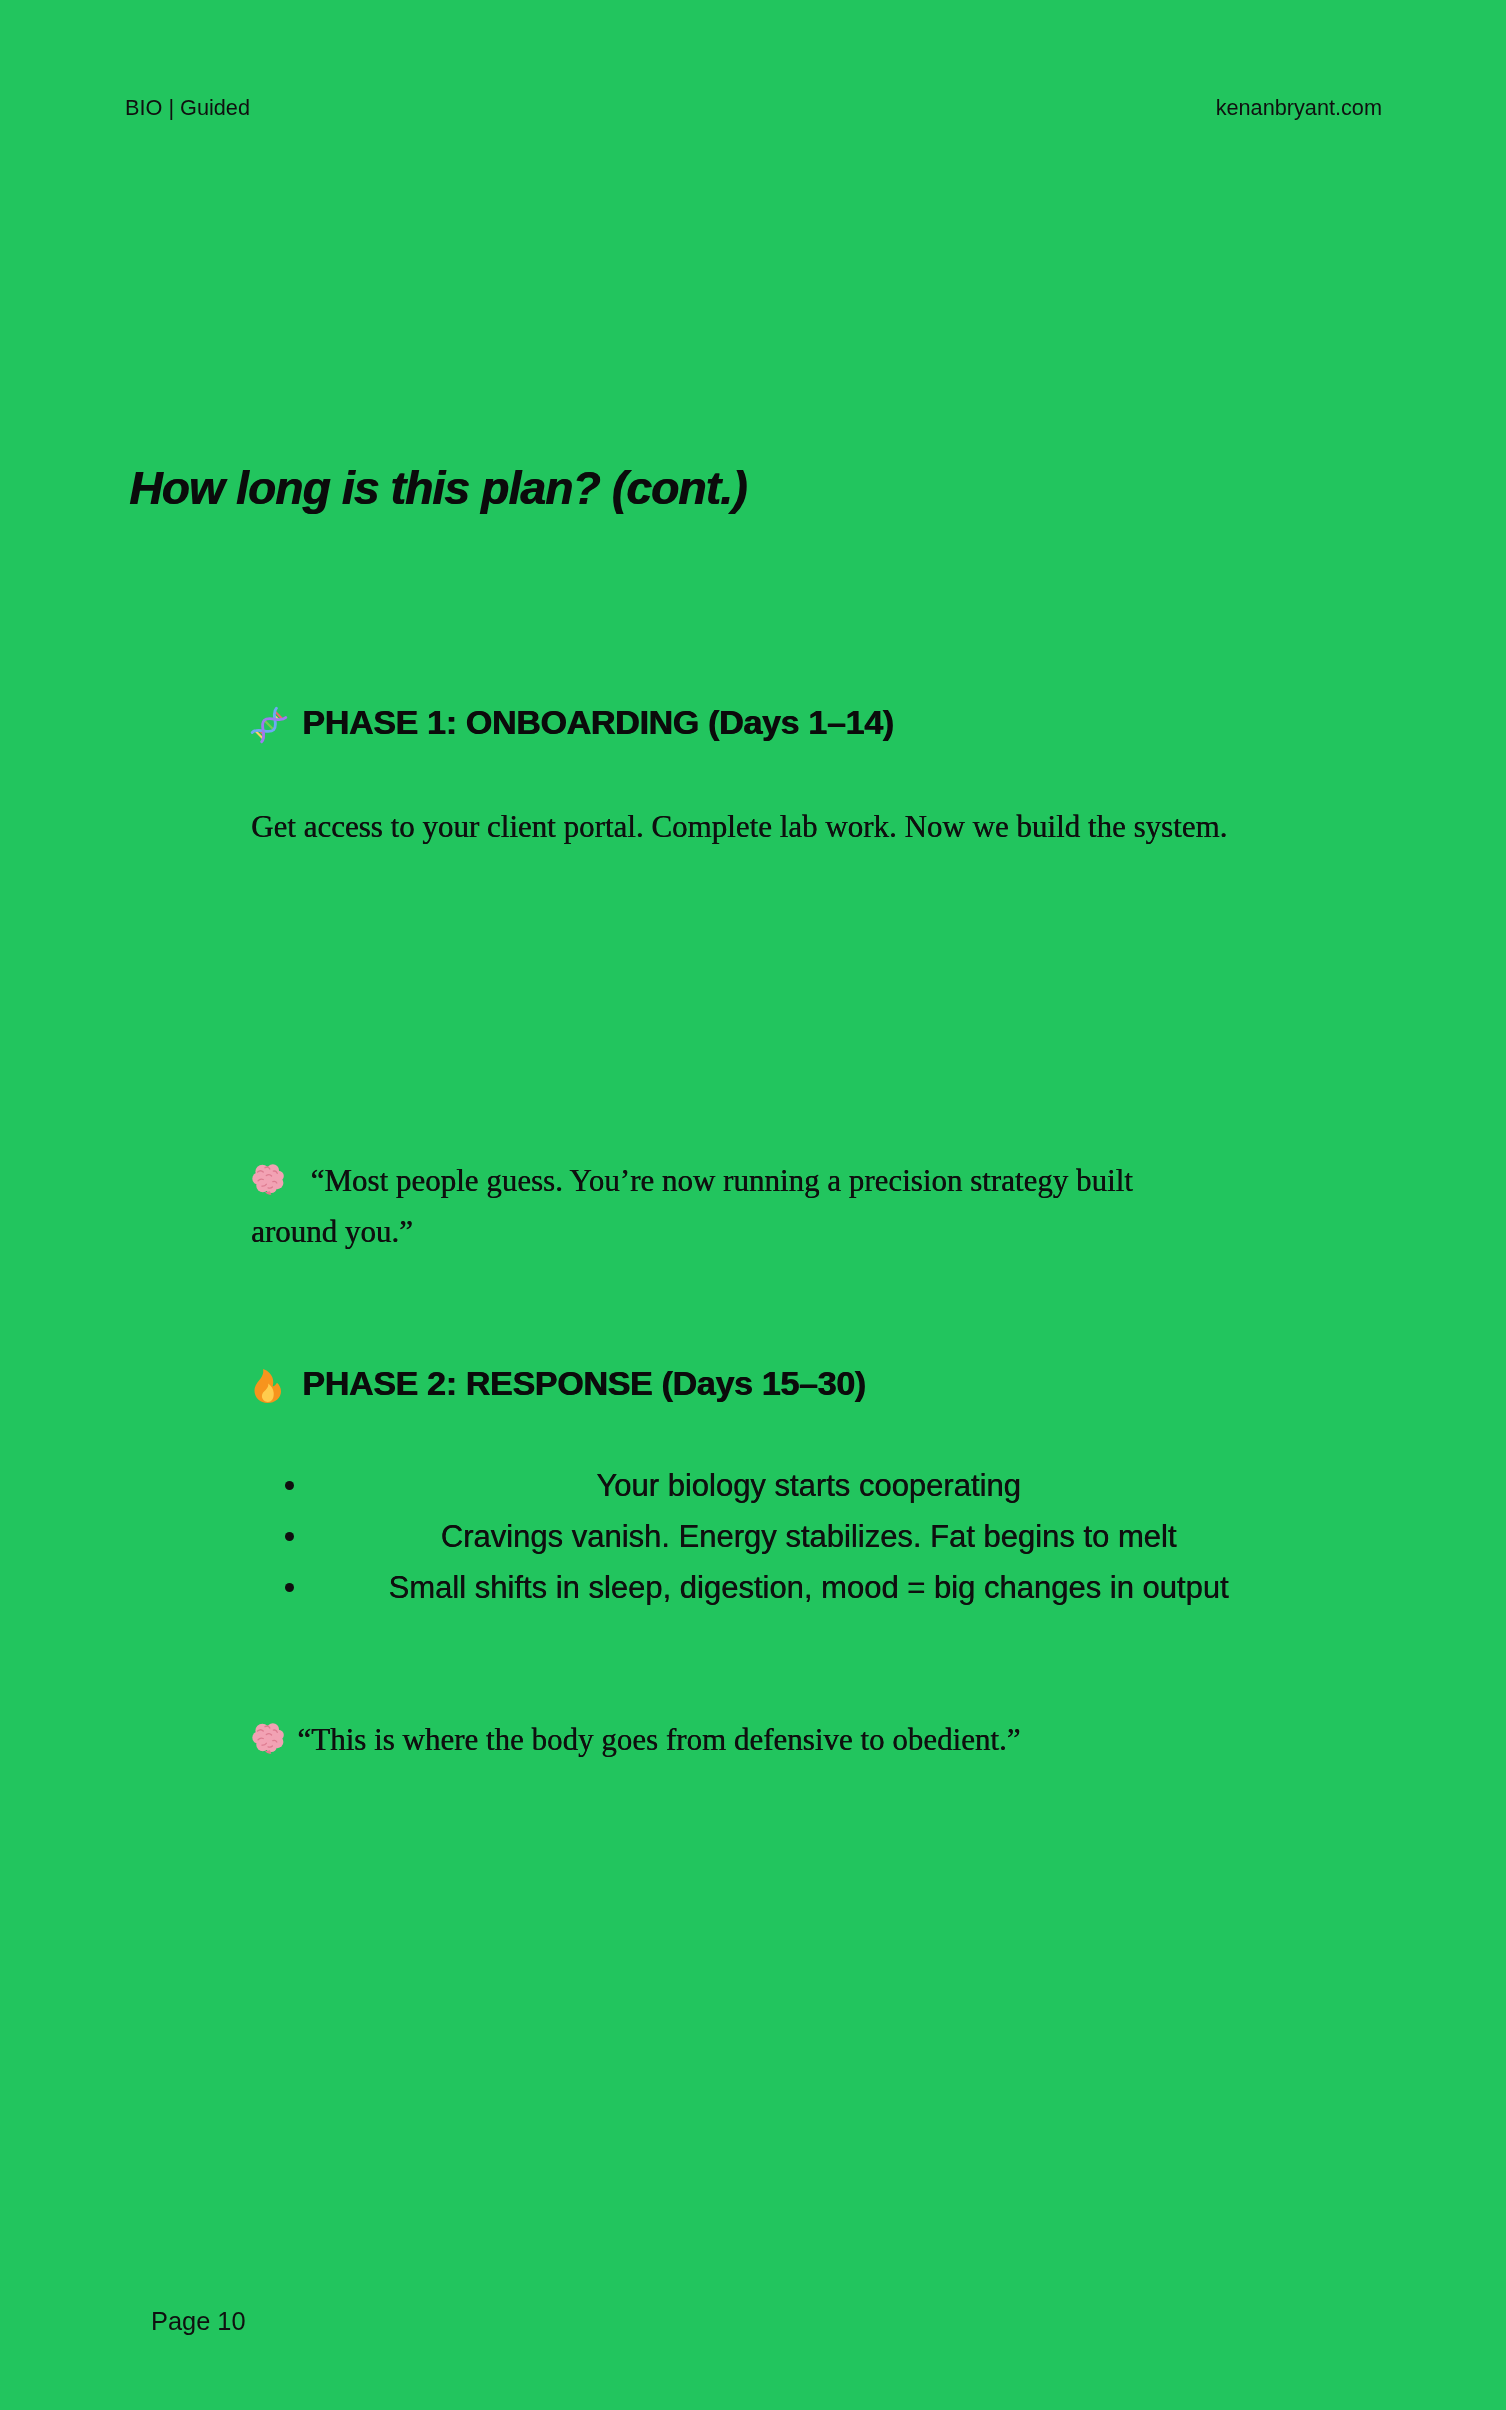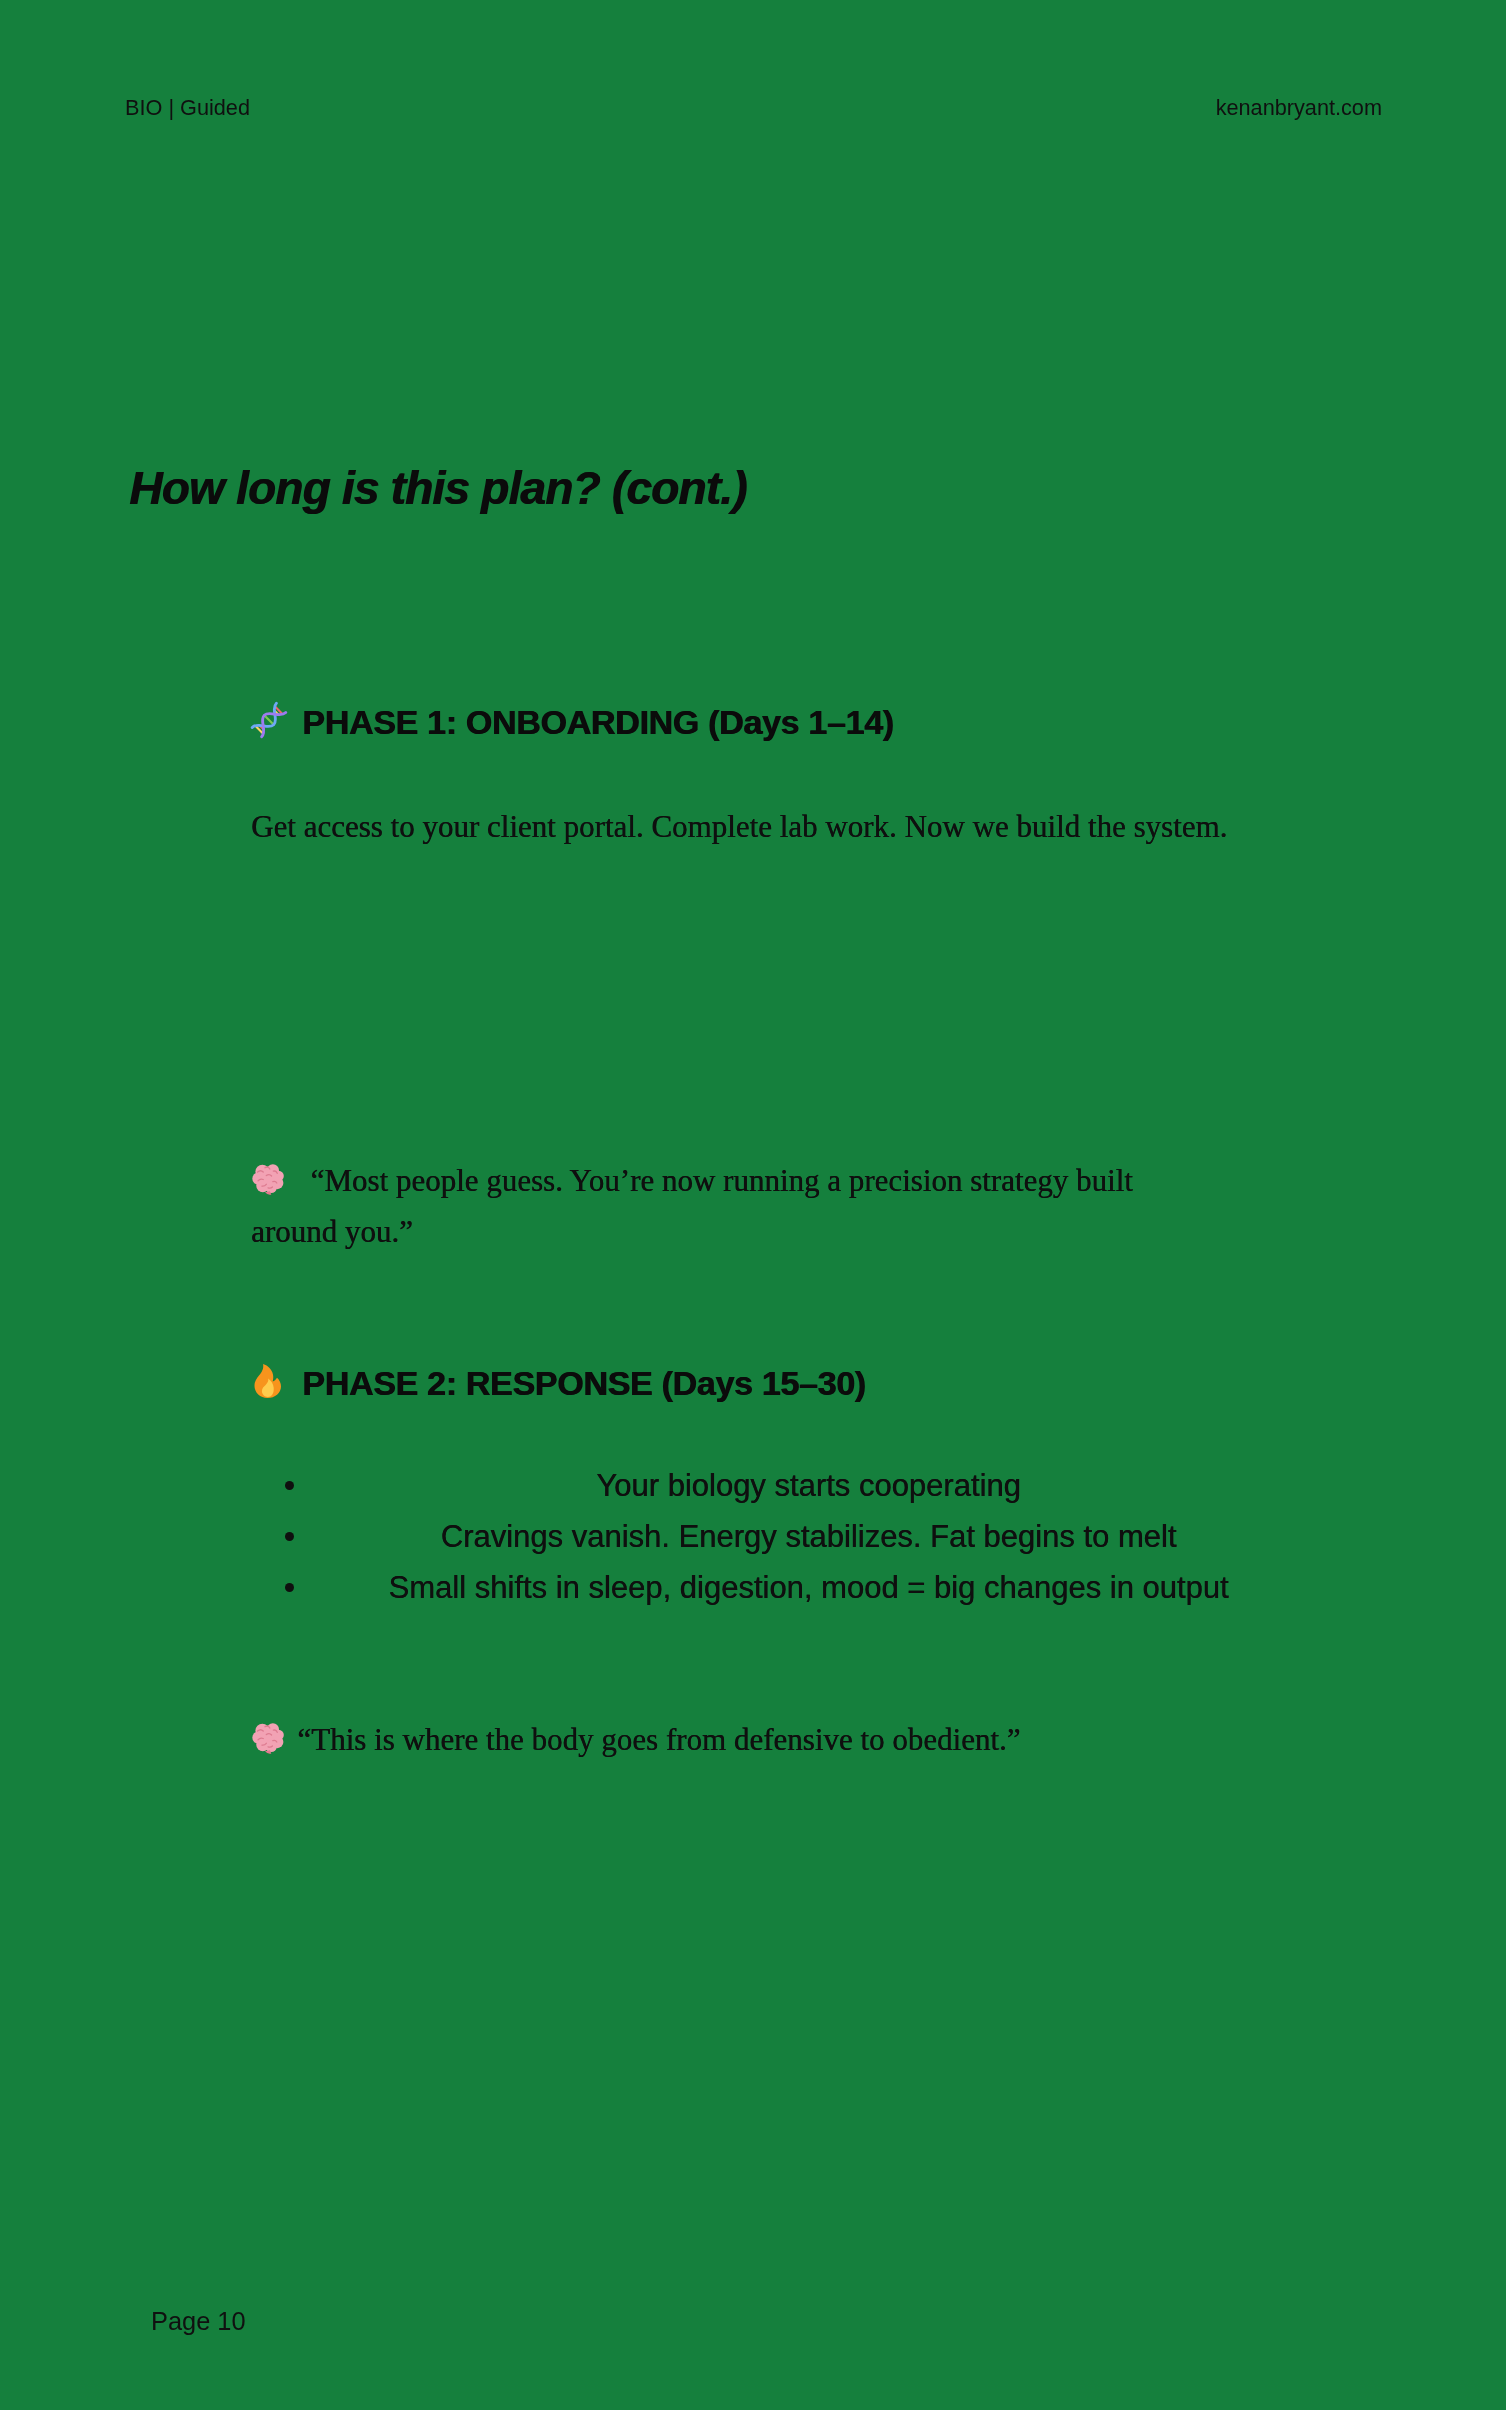--- a/index.html
+++ b/index.html
@@ -4,21 +4,21 @@
 <style>
   html, body {
     margin: 0;
     padding: 0;
     background: #ffffff;
   }
   .page {
     position: relative;
     width: 1507px;
     height: 2411px;
-    background: #15803d;
+    background: #22c55e;
     color: #0d0d0d;
     font-family: "Liberation Sans", "DejaVu Sans", sans-serif;
     overflow: hidden;
   }
 
   
   .hdr {
     position: absolute;
     top: 96px;
     left: 125px;
@@ -44,21 +44,21 @@
     letter-spacing: -0.8px;
     color: #0b0b0b;
     text-shadow: 0.9px 0 0 currentColor;
   }
 
   
   .ph-heading {
     position: absolute;
     left: 250px;
     display: flex;
-    align-items: flex-start;
+    align-items: flex-end;
     white-space: nowrap;
   }
   .ph-heading .icon {
     display: inline-flex;
     width: 38px;
     height: 38px;
     margin-right: 14px;
     flex: none;
   }
   .ph-heading .ph-text {

